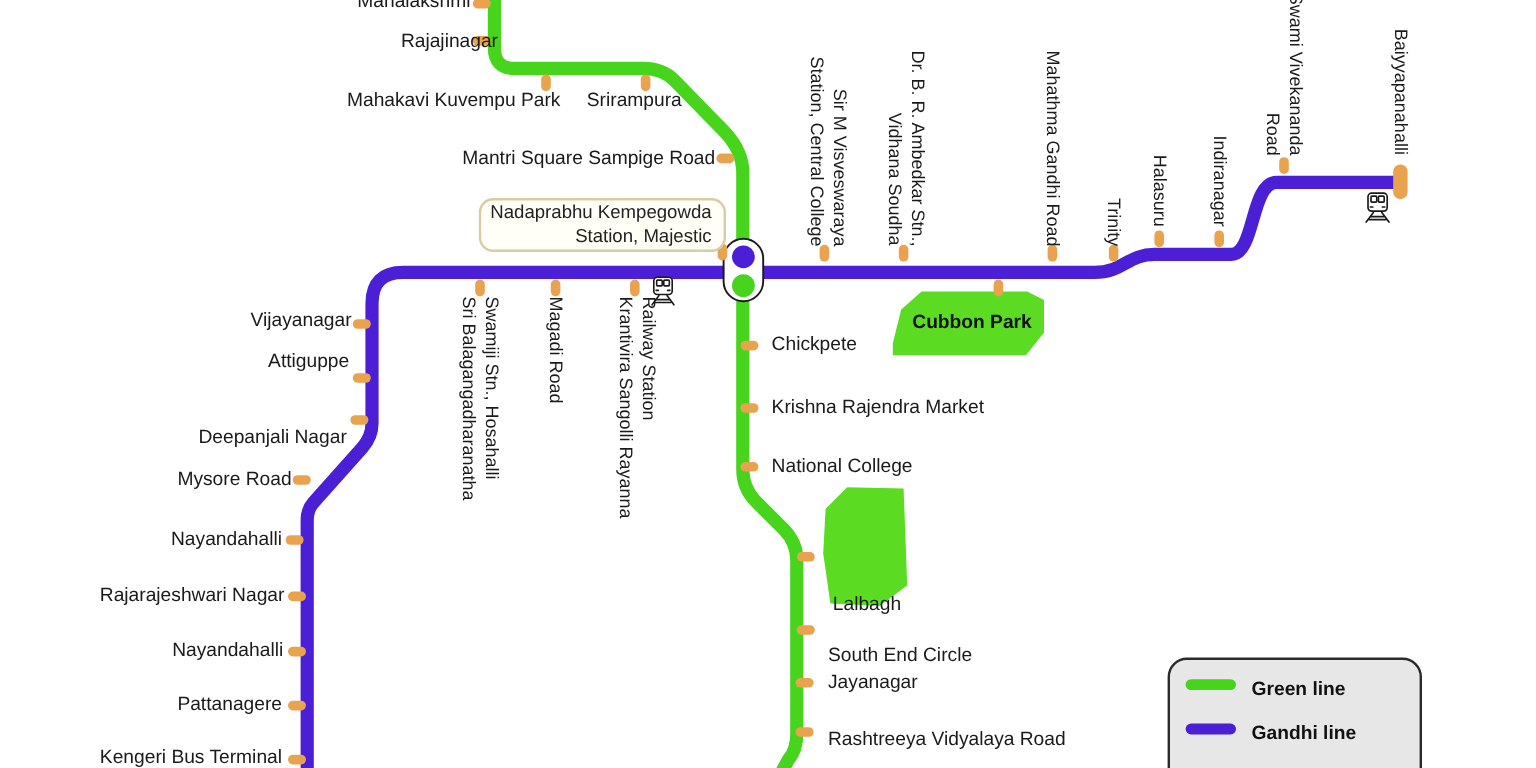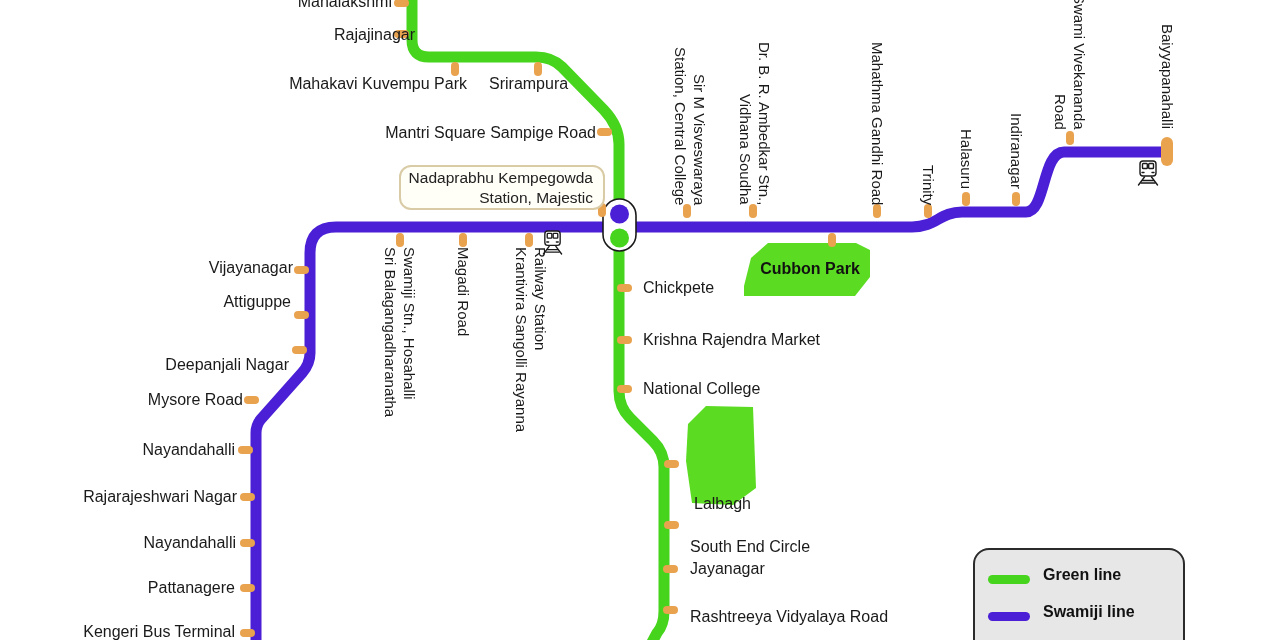--- a/index.html
+++ b/index.html
@@ -26,21 +26,21 @@
     align-items:flex-end;padding-right:10px;font-size:15.5px;line-height:20px;color:#222;
   }
   .park-label{
     position:absolute;transform:translate(-50%,-50%);font-size:16px;font-weight:700;color:#111;text-align:center;
   }
   .train-icon{position:absolute;}
   #legend{
     position:absolute;left:973px;top:548px;width:208px;height:104px;
     background:var(--c-legend-bg);border:2px solid var(--c-legend-border);border-radius:16px;
   }
-  .legend-row{position:absolute;left:13px;height:18px;display:flex;align-items:flex-end;}
+  .legend-row{position:absolute;left:13px;height:18px;display:flex;align-items:flex-start;}
   .legend-row .swatch{width:42px;height:9px;border-radius:5px;margin-right:13px;}
   .legend-row .legend-label{font-size:16px;font-weight:600;color:#111;}
 </style>
 </head>
 <body>
 
 <div id="stage">
 
   <svg class="map-art" width="1280" height="640" viewBox="0 0 1280 640">
 
@@ -173,17 +173,17 @@
     </svg>
   </div>
 
   <div id="legend">
     <div class="legend-row" style="top:16px;">
       <span class="swatch" style="background:var(--c-green);"></span>
       <span class="legend-label">Green line</span>
     </div>
     <div class="legend-row" style="top:53px;">
       <span class="swatch" style="background:var(--c-purple);"></span>
-      <span class="legend-label">Swamiji line</span>
+      <span class="legend-label">Gandhi line</span>
     </div>
   </div>
 
 </div>
 
 </body></html>

